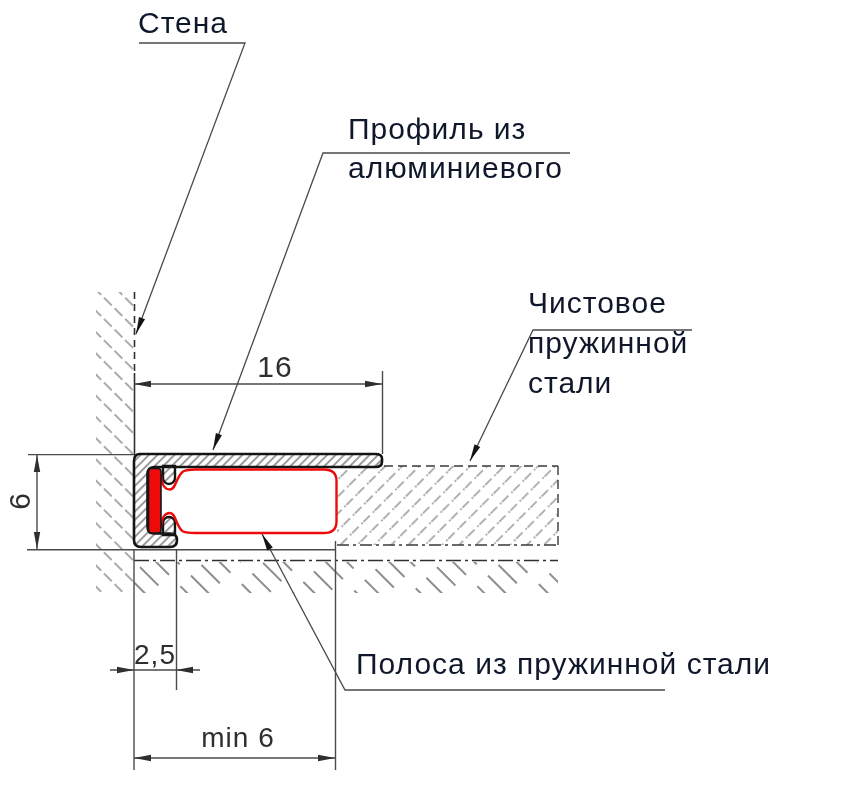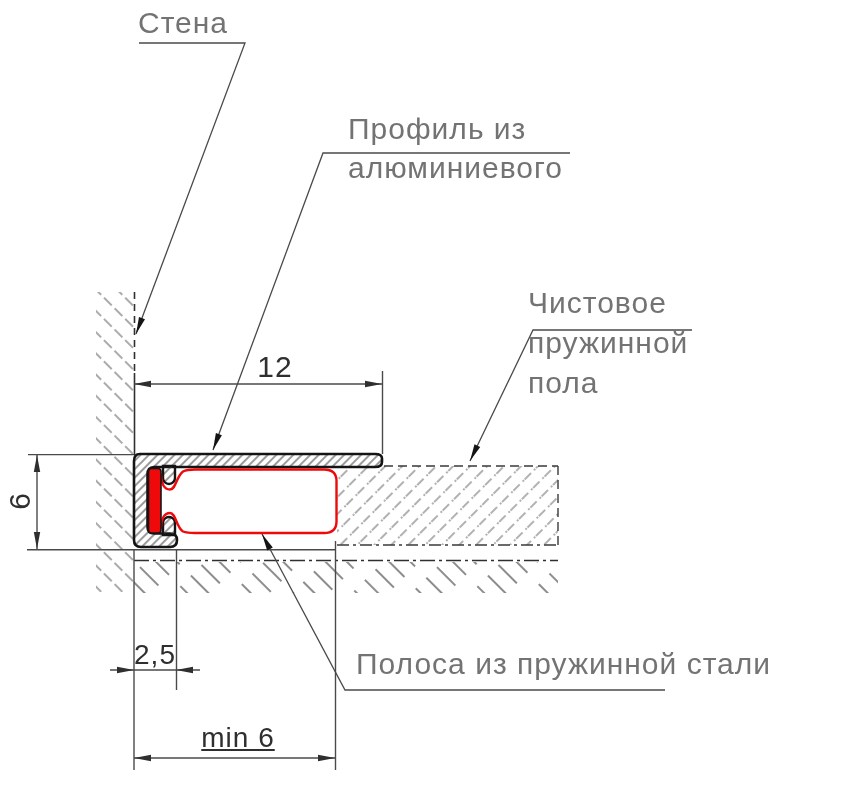--- a/index.html
+++ b/index.html
@@ -9,21 +9,21 @@
     background:#ffffff;
     font-family:"Liberation Sans", sans-serif;
     color:#2f2f2f;
     overflow:hidden;
   }
   .canvas svg{position:absolute;left:0;top:0;}
   .lbl{
     position:absolute;
     font-size:30px;
     letter-spacing:1px;
-    color:#737373;
+    color:#0f172a;
     white-space:nowrap;
     line-height:39px;
   }
   .dim{
     position:absolute;
     font-size:28px;
     letter-spacing:1px;
     color:#2f2f2f;
     white-space:nowrap;
     transform:translateX(-50%);
@@ -143,23 +143,23 @@
   <div class="lbl" style="left:138px;top:3px;">Стена</div>
 
   <div class="lbl" style="left:324px;top:109px;margin-left:24px;">
     <div>Профиль из</div>
     <div>алюминиевого</div>
   </div>
 
   <div class="lbl" style="left:528px;top:283px;line-height:40px;">
     <div>Чистовое</div>
     <div>пружинной</div>
-    <div>пола</div>
+    <div>стали</div>
   </div>
 
   <div class="lbl" style="left:347px;top:644px;margin-left:9px;">Полоса из пружинной стали</div>
 
-  <div class="dim" style="left:275px;top:350px;font-size:30px;">12</div>
+  <div class="dim" style="left:275px;top:350px;font-size:30px;">16</div>
   <div class="dim rot" style="left:20px;top:501px;font-size:30px;">6</div>
   <div class="dim" style="left:155px;top:639px;">2,5</div>
-  <div class="dim" style="left:238px;top:722px;text-decoration:underline;">min 6</div>
+  <div class="dim" style="left:238px;top:722px;">min 6</div>
 
 </div>
 
 </body></html>

